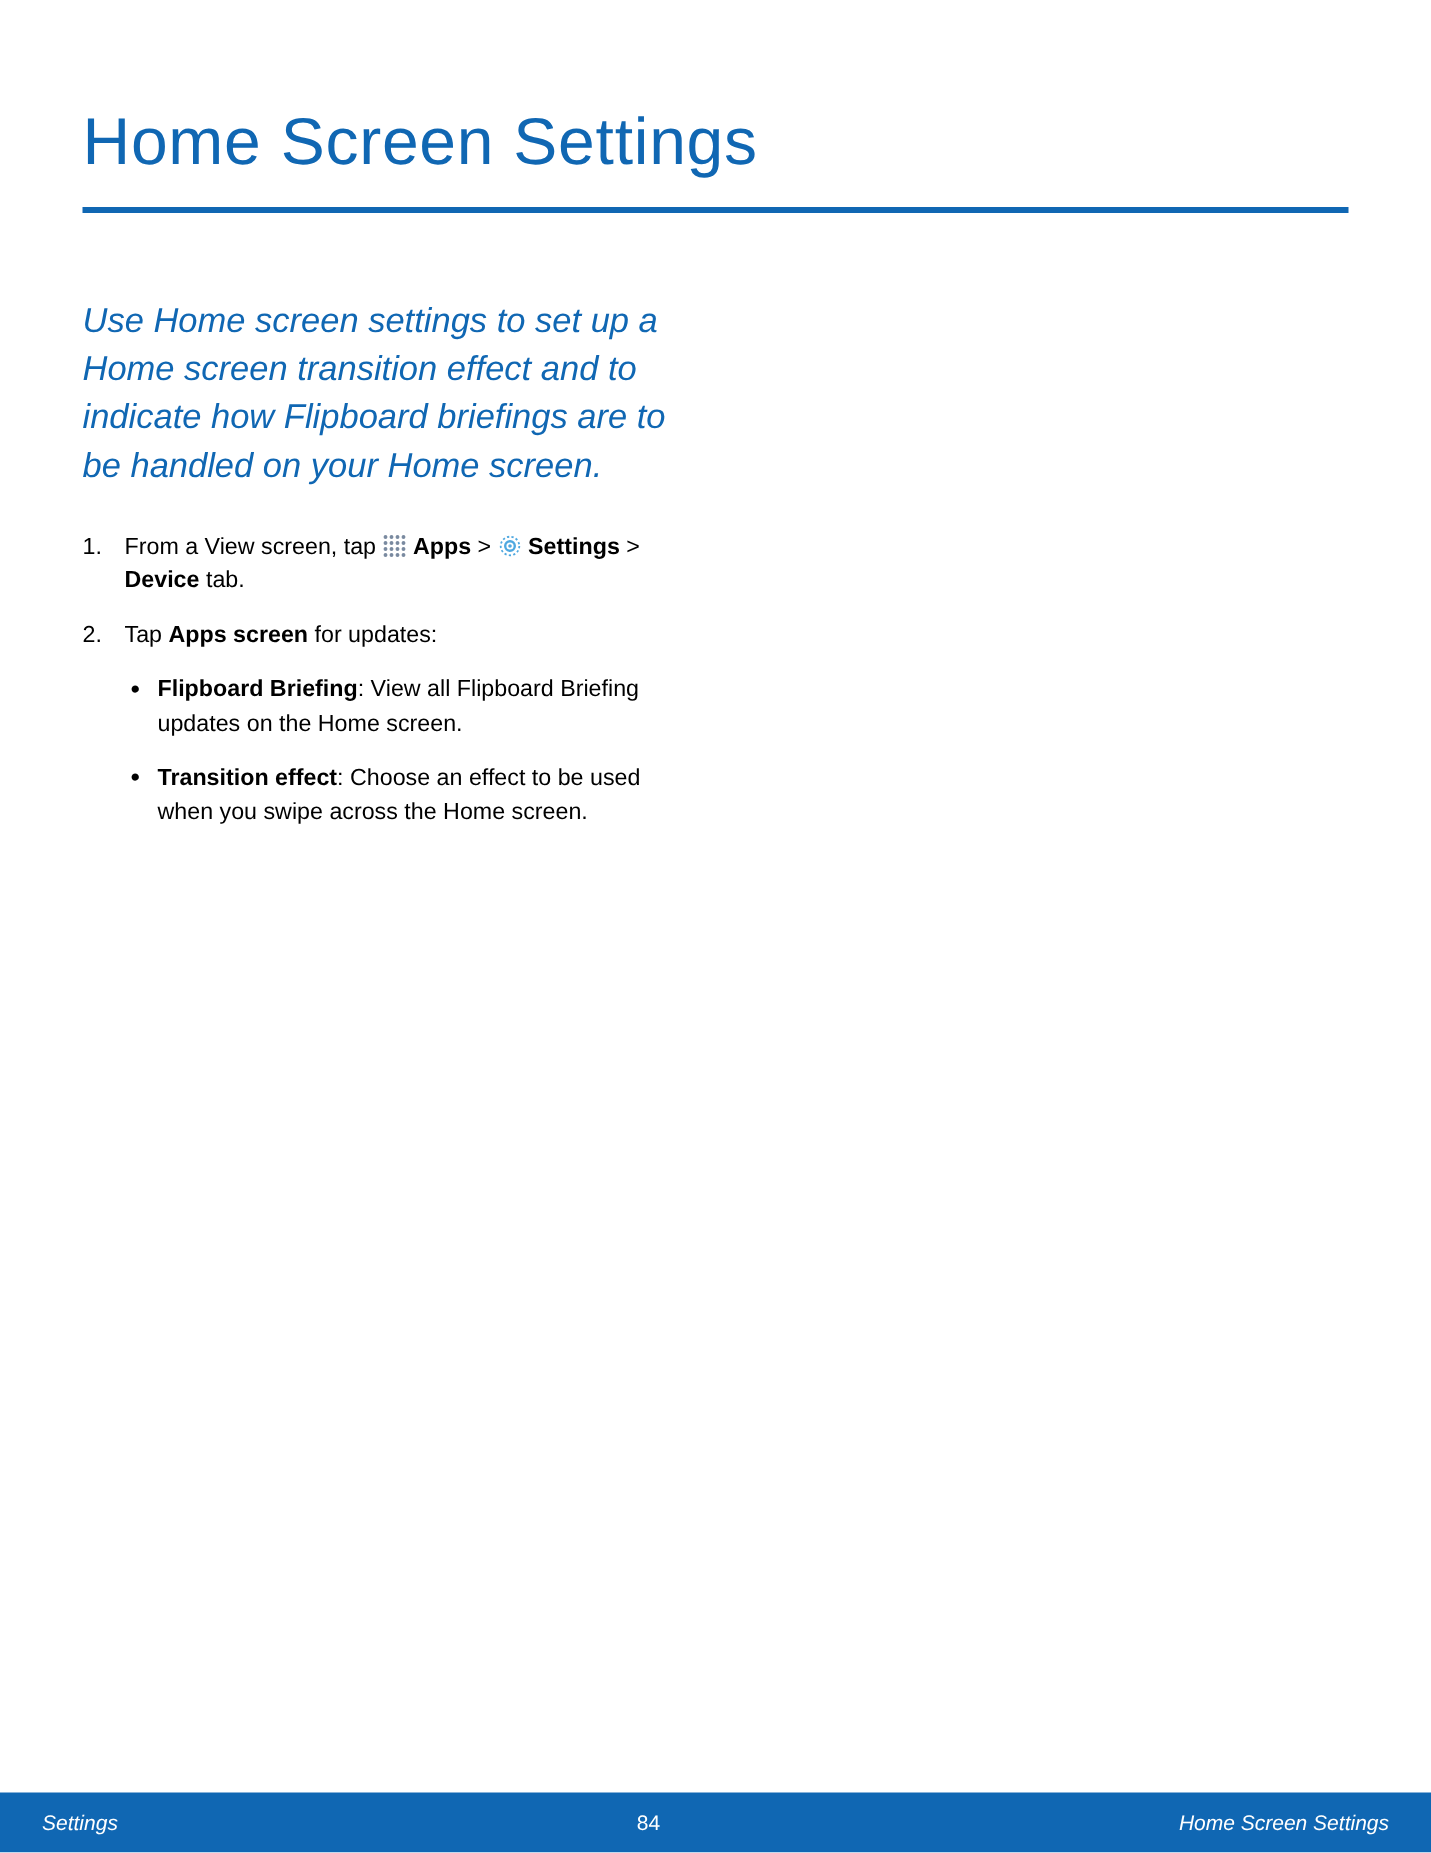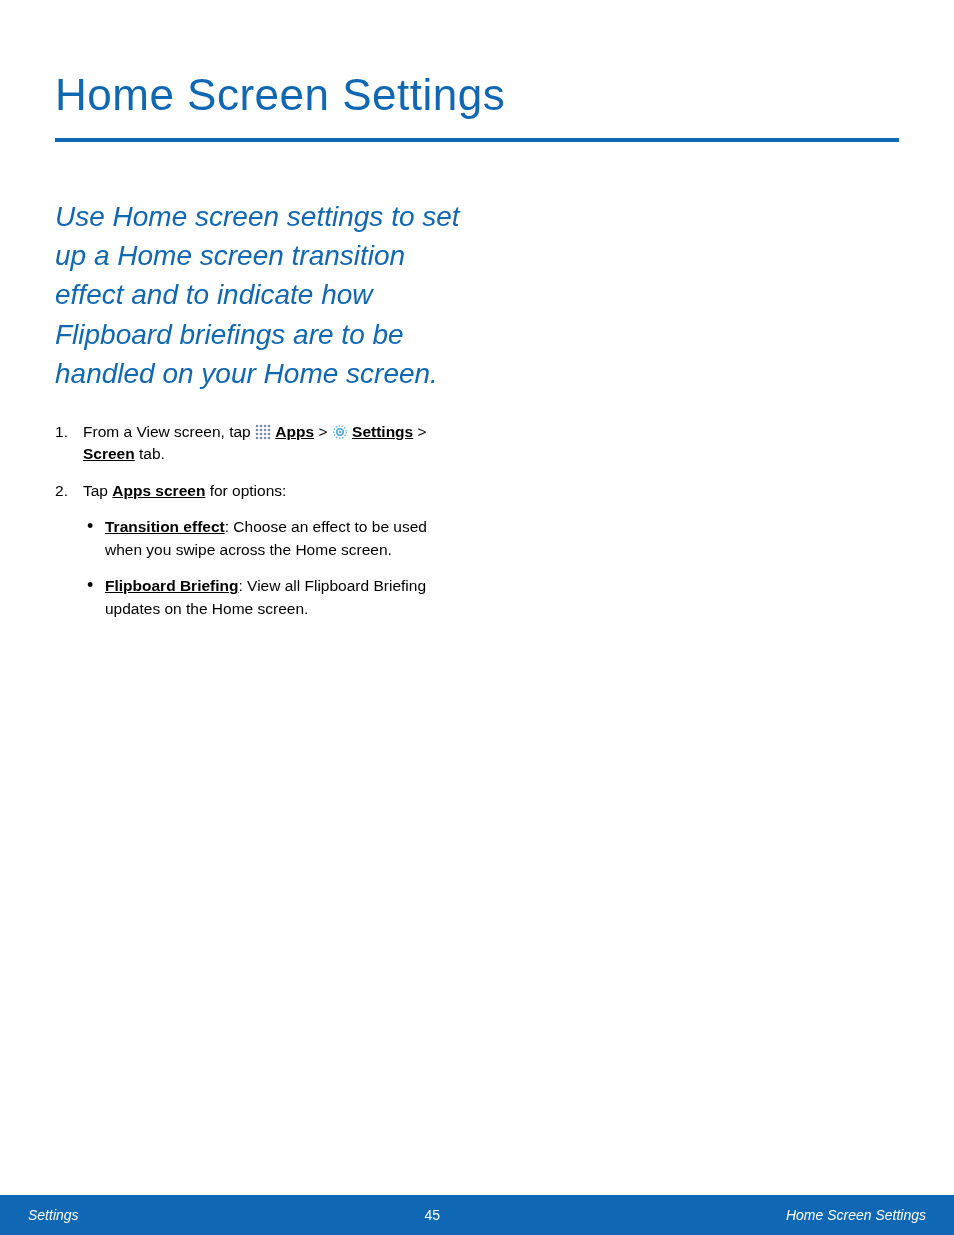--- a/index.html
+++ b/index.html
@@ -24,21 +24,21 @@
     border: none;
     border-top: 4px solid #1067b3;
     margin-bottom: 55px;
   }
   .content-col {
     width: 410px;
   }
   .intro {
     color: #1067b3;
     font-style: italic;
-    font-size: 28px;
+    font-size: 23px;
     line-height: 1.4;
     margin-bottom: 28px;
     font-weight: 400;
   }
   ol.steps {
     list-style: none;
     counter-reset: step;
     font-size: 15.5px;
     color: #000;
     line-height: 1.45;
@@ -65,21 +65,21 @@
     margin-bottom: 14px;
   }
   ul.bullets > li::before {
     content: "•";
     position: absolute;
     left: 4px;
     top: 0;
     font-size: 18px;
     line-height: 1.2;
   }
-  .b { font-weight: 700; text-decoration: underline; }
+  .b { font-weight: 700; }
   .apps-icon {
     display: inline-block;
     vertical-align: middle;
     width: 16px;
     height: 16px;
     position: relative;
     top: -1px;
   }
   .apps-icon svg { display: block; }
   .gear-icon {
@@ -139,34 +139,34 @@
                 <circle cx="6" cy="14" r="1.3"></circle>
                 <circle cx="10" cy="14" r="1.3"></circle>
                 <circle cx="14" cy="14" r="1.3"></circle>
               </g>
             </svg></span>
         <span class="b">Apps</span><span> &gt; </span><span class="gear-icon"><svg viewBox="0 0 16 16">
               <circle cx="8" cy="8" r="6.2" fill="none" stroke="#4fa8e0" stroke-width="1.2" stroke-dasharray="1.5 1.5"></circle>
               <circle cx="8" cy="8" r="3.2" fill="none" stroke="#4fa8e0" stroke-width="1.6"></circle>
               <circle cx="8" cy="8" r="1.2" fill="#4fa8e0"></circle>
             </svg></span>
-        <span class="b">Settings</span><span> &gt; </span><span class="b">Screen</span><span> tab.</span>
+        <span class="b">Settings</span><span> &gt; </span><span class="b">Device</span><span> tab.</span>
       </li>
       <li>
-        <span>Tap </span><span class="b">Apps screen</span><span> for options:</span>
+        <span>Tap </span><span class="b">Apps screen</span><span> for updates:</span>
         <ul class="bullets">
           <li>
-            <span class="b">Transition effect</span><span>: Choose an effect to be used when you swipe across the Home screen.</span>
+            <span class="b">Flipboard Briefing</span><span>: View all Flipboard Briefing updates on the Home screen.</span>
           </li>
           <li>
-            <span class="b">Flipboard Briefing</span><span>: View all Flipboard Briefing updates on the Home screen.</span>
+            <span class="b">Transition effect</span><span>: Choose an effect to be used when you swipe across the Home screen.</span>
           </li>
         </ul>
       </li>
     </ol>
   </div>
 </div>
 
 <div class="footer">
   <span>Settings</span>
-  <span class="center">45</span>
+  <span class="center">84</span>
   <span>Home Screen Settings</span>
 </div>
 
 </body></html>

